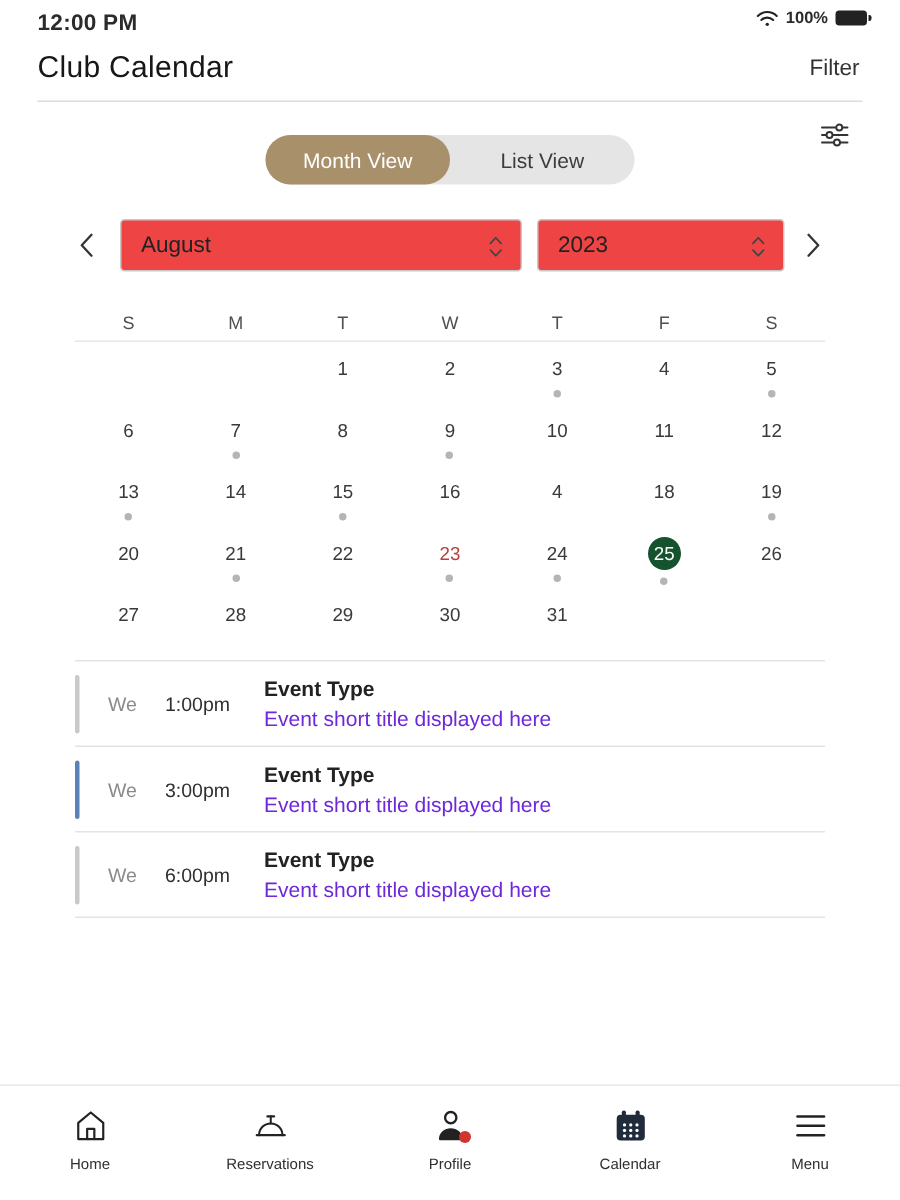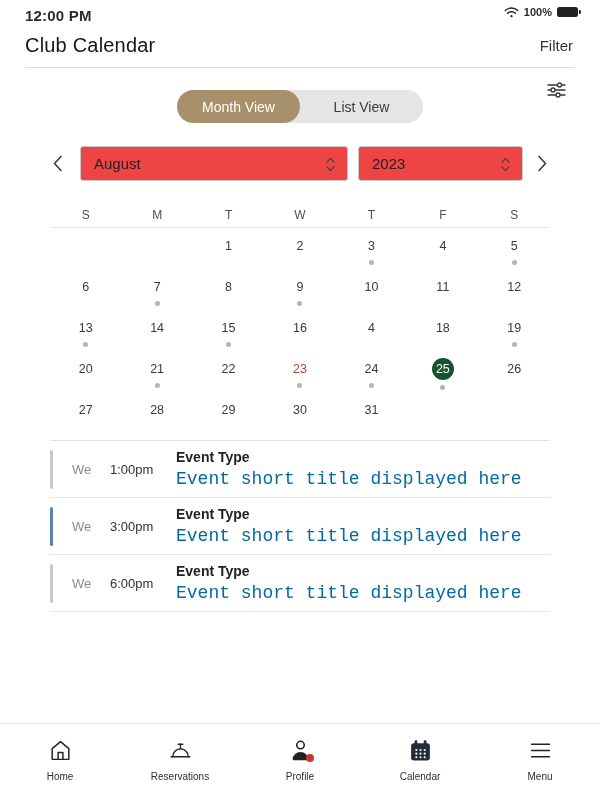--- a/index.html
+++ b/index.html
@@ -49,21 +49,21 @@
   .daydot { width:5px; height:5px; border-radius:50%; background:#B5B5B5; margin-top:5px; }
   .daydot.off { visibility:hidden; }
   
   .event-list { position:absolute; top:440px; left:50px; width:500px; border-top:1px solid #e3e3e3; }
   .event-row { position:relative; height:57px; border-bottom:1px solid #e3e3e3; display:flex; align-items:center; cursor:pointer; }
   .event-bar { position:absolute; left:0; top:9px; width:3px; height:39px; border-radius:2px; }
   .event-day { margin-left:22px; width:30px; font-size:13px; color:#8a8a8a; }
   .event-time { margin-left:8px; width:50px; font-size:13px; color:#2f2f2f; }
   .event-text { margin-left:16px; }
   .event-type { font-size:14px; font-weight:bold; color:#222; margin-bottom:4px; }
-  .event-title { font-size:18px; color:#0369a1;font-family:Liberation Mono, monospace; }
+  .event-title { font-size:14px; color:#6d28d9; }
   
   .bottom-nav { position:absolute; left:0; right:0; top:723px; height:77px; border-top:1px solid #e8e8e8; display:flex; background:#fff; }
   .nav-item { flex:1; display:flex; flex-direction:column; align-items:center; padding-top:13px; gap:7px; cursor:pointer; }
   .nav-icon { position:relative; width:27px; height:27px; display:flex; align-items:center; justify-content:center; }
   .nav-label { font-size:10px; color:#2f2f2f; }
   .badge-dot { position:absolute; right:0px; bottom:2px; width:8px; height:8px; border-radius:50%; background:#D0342C; }
   svg { display:block; }
 </style>
 </head>
 <body>

